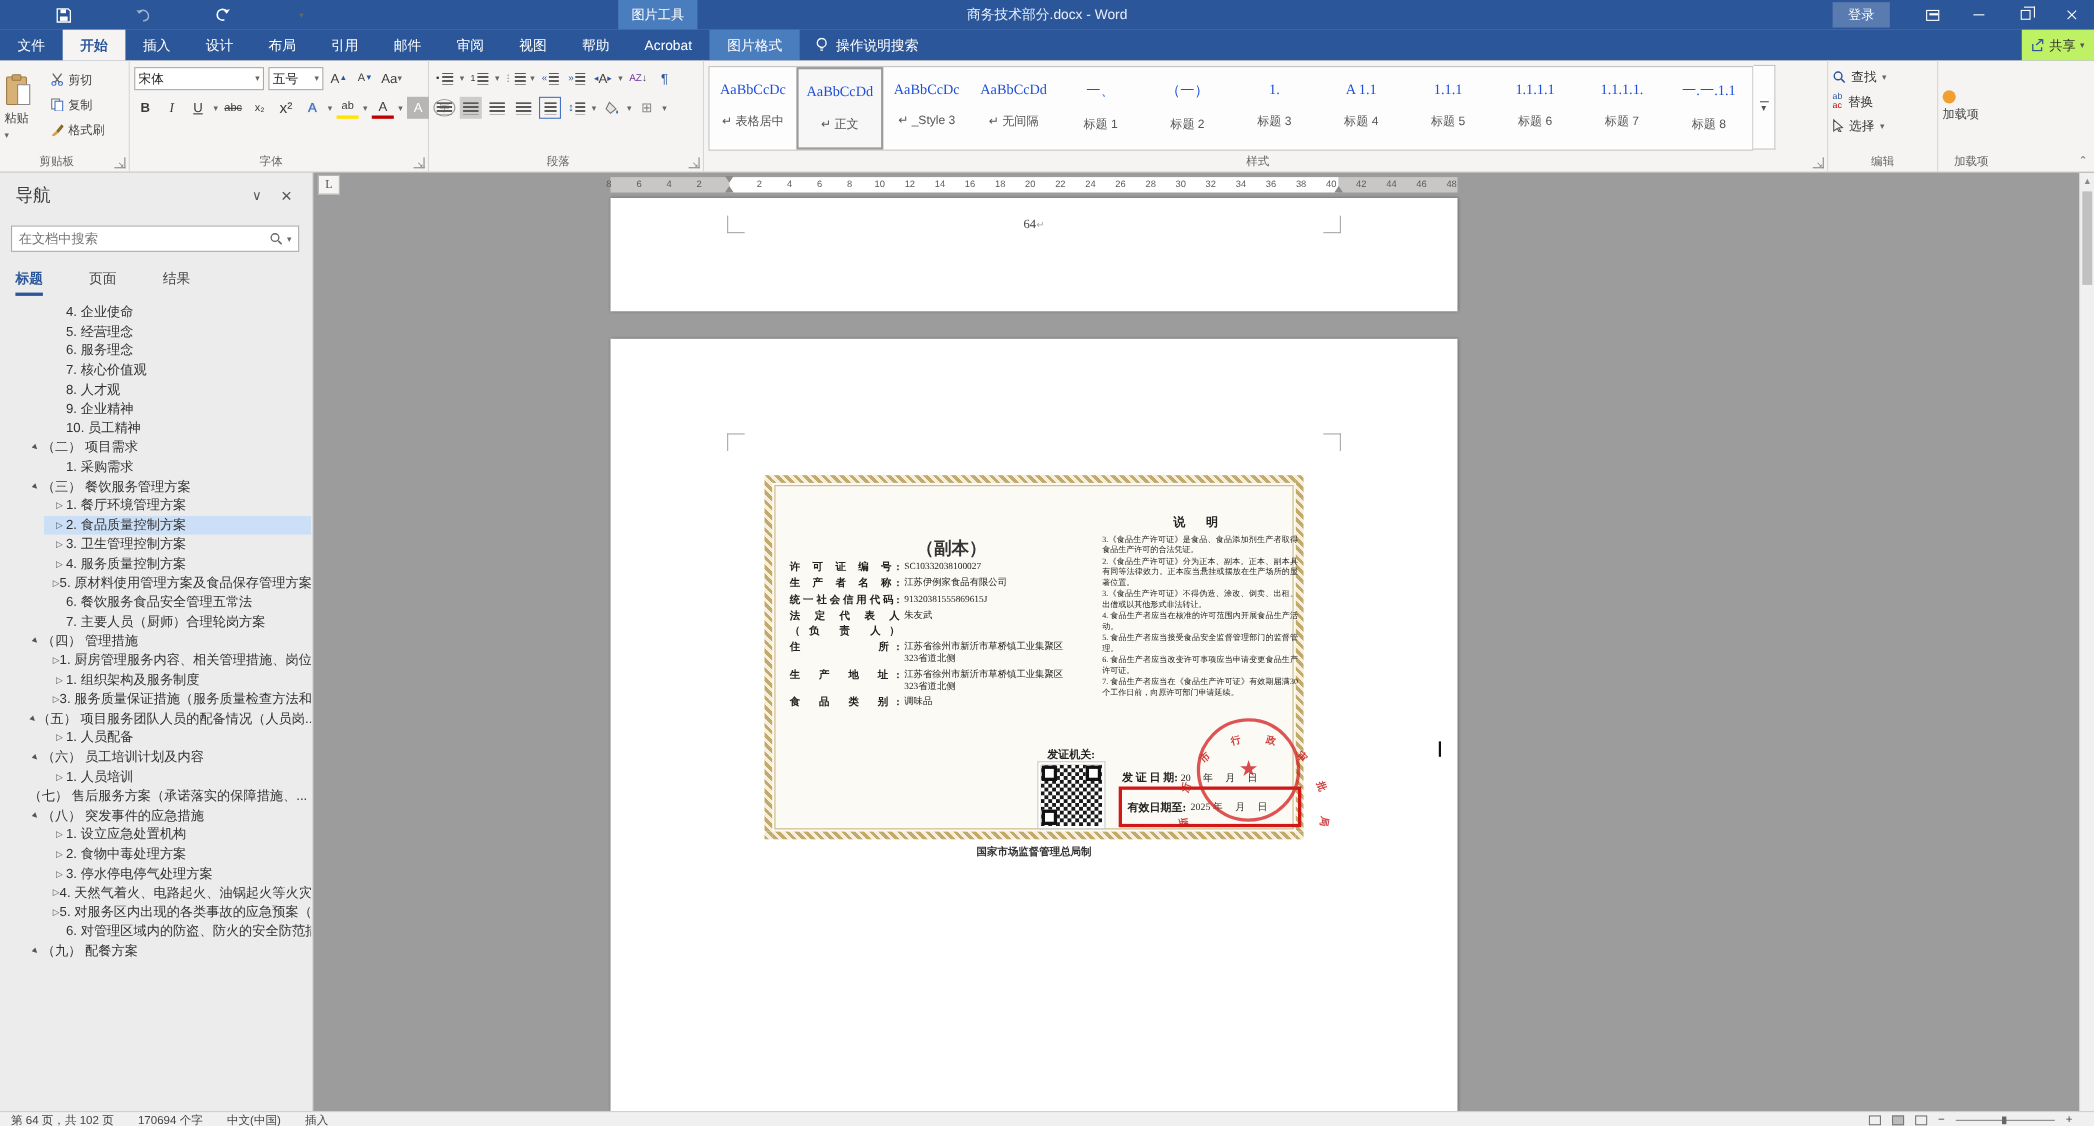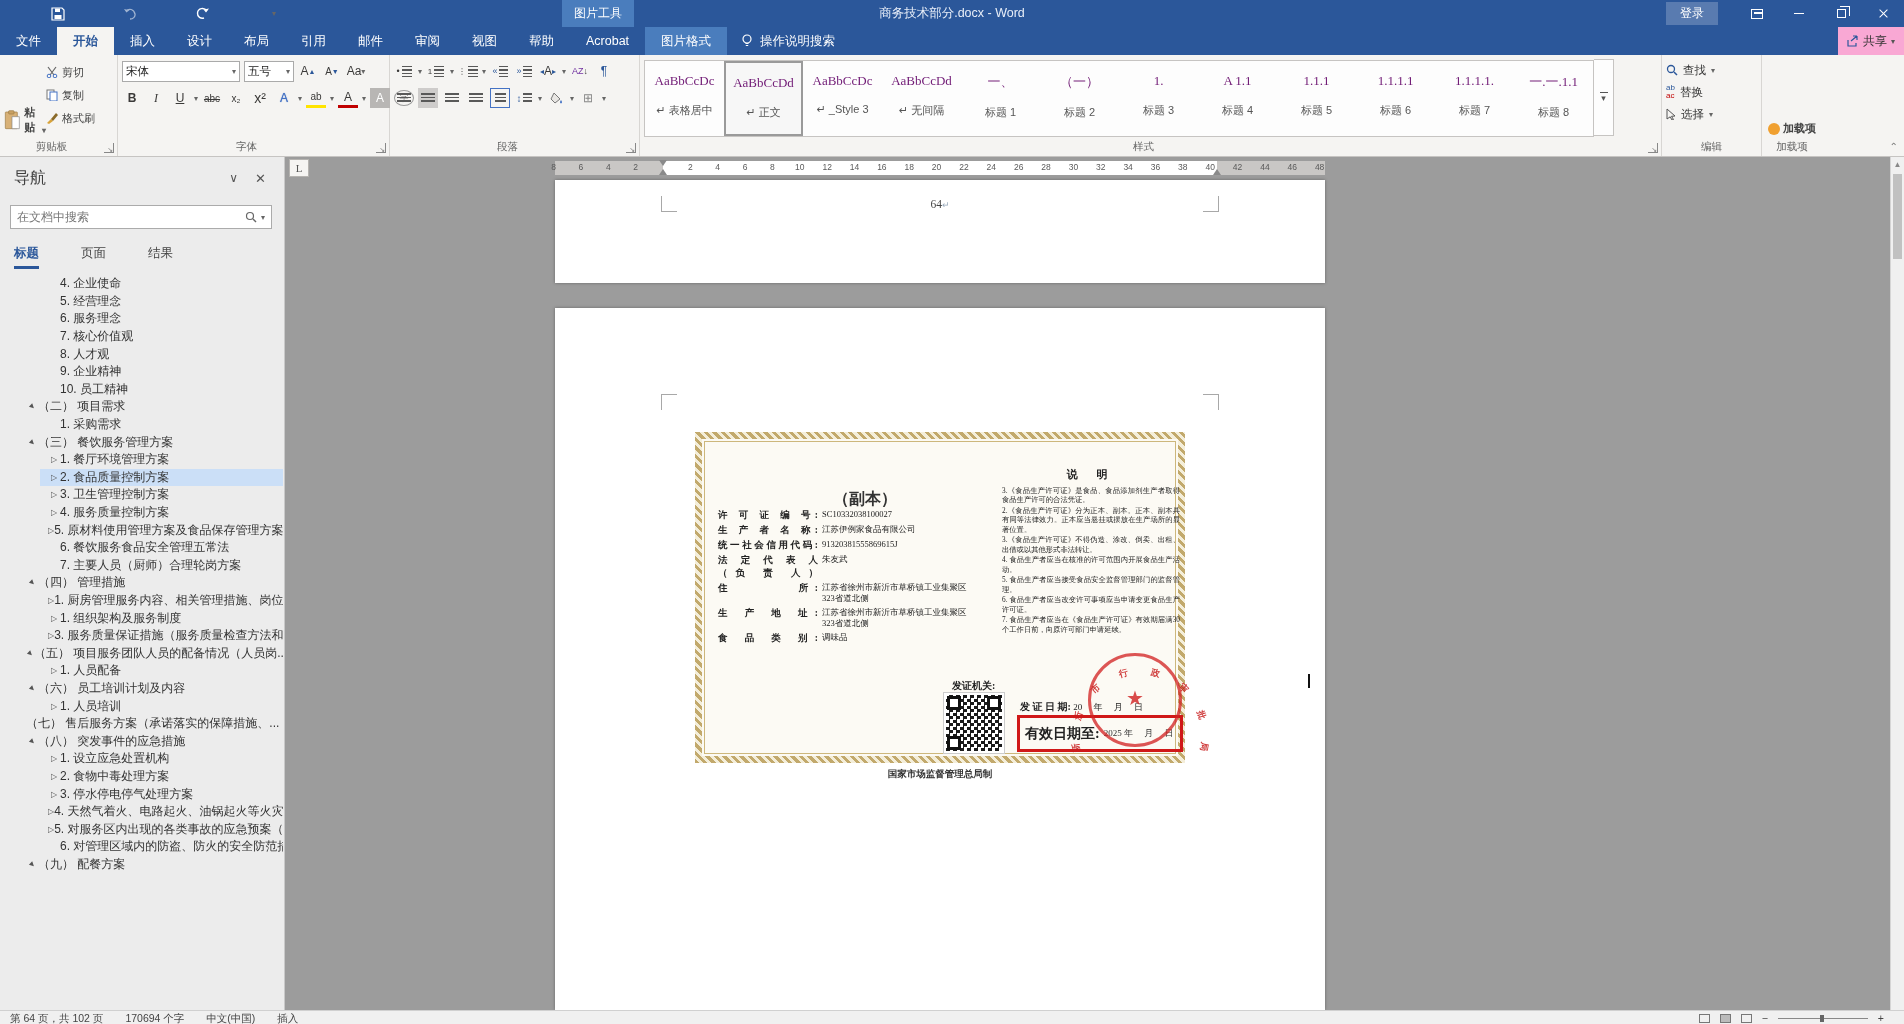--- a/index.html
+++ b/index.html
@@ -25,43 +25,43 @@
   .xwrap i:first-child { transform:rotate(45deg); } .xwrap i:last-child { transform:rotate(-45deg); }
   .ribdisp { width:12px; height:10px; border:1px solid #fff; position:relative; }
   .ribdisp:after { content:""; position:absolute; left:2px; top:2px; width:8px; height:2px; background:#fff; }
   
   .tabrow { position:absolute; left:0; top:27px; width:1904px; height:28px; background:#2b579a; display:flex; }
   .tabs { display:flex; height:28px; }
   .rtab { color:#fff; font-size:12.5px; padding:0 16px; line-height:28px; white-space:nowrap; }
   .rtab.active { background:#f5f4f2; color:#2b579a; font-weight:bold; }
   .rtab.contextual { background:#4a7dbd; }
   .tellme { display:flex; align-items:center; color:#fff; font-size:12.5px; gap:7px; padding-left:14px; }
-  .sharebox { position:absolute; right:0; top:0; width:66px; height:28px; background:#f9a8d4; color:#333;
+  .sharebox { position:absolute; right:0; top:0; width:66px; height:28px; background:#bef264; color:#333;
               font-size:12px; display:flex; align-items:center; justify-content:center; gap:4px; }
   
   .ribbon { position:absolute; left:0; top:55px; width:1904px; height:102px; background:#f5f4f2;
             border-bottom:1px solid #c6c4c2; display:flex; font-size:11px; color:#444; }
   .group { position:relative; height:100%; border-right:1px solid #d8d6d3; padding:4px 4px 20px 4px; }
   .glabel { position:absolute; bottom:2px; left:0; right:14px; text-align:center; font-size:10.5px; color:#666; }
   .launcher { position:absolute; bottom:3px; right:3px; font-size:9px; color:#777; width:10px; height:10px;
               border-right:1px solid #888; border-bottom:1px solid #888; }
   .launcher:after { content:"↘"; position:absolute; right:0px; bottom:-2px; font-size:7px; }
-  .bigbtn { display:flex; flex-direction:row; align-items:flex-end; justify-content:center; width:42px; height:76px; gap:3px;font-weight:bold; }
+  .bigbtn { display:flex; flex-direction:column; align-items:flex-start; justify-content:center; width:42px; height:76px; gap:3px; }
   .smallrow { display:flex; align-items:center; gap:4px; height:22px; white-space:nowrap; }
   .combo { background:#fff; border:1px solid #aaa; height:21px; display:flex; align-items:center;
            padding:0 3px; font-size:11.5px; color:#222; justify-content:space-between; }
   .caret { font-size:8px; color:#666; }
   .btn { display:inline-flex; align-items:center; justify-content:center; min-width:20px; height:20px;
          color:#3b3a39; font-size:12px; }
   .btn.sel { background:#cecccb; }
   .bars { width:14px; height:11px; background:repeating-linear-gradient(to bottom,#595959 0 1.5px,transparent 1.5px 3.5px); }
   
   .gallery { display:flex; border:1px solid #c6c4c2; background:#fdfdfd; height:77px; margin-top:1px; }
   .styleitem { width:79px; padding-top:12px; text-align:center; position:relative; }
-  .styleitem .prev { font-family:"Liberation Serif", serif; font-size:13px; color:#701a75; white-space:nowrap; overflow:hidden; }
+  .styleitem .prev { font-family:"Liberation Serif", serif; font-size:13px; color:#1d4ed8; white-space:nowrap; overflow:hidden; }
   .styleitem .slab { margin-top:14px; font-size:11px; color:#555; white-space:nowrap; overflow:hidden; }
   .styleitem.selected { border:2px solid #9a9a9a; background:#f7f7f7; }
   .morebtn { width:20px; height:77px; border:1px solid #c6c4c2; border-left:none; display:flex; align-items:center;
              justify-content:center; flex-direction:column; color:#555; font-size:9px; background:#fdfdfd; }
   .collapse-rib { position:absolute; right:6px; bottom:4px; color:#777; font-size:10px; }
   
   .edrow { display:flex; align-items:center; gap:5px; height:22px; font-size:11.5px; color:#333; white-space:nowrap; }
   .dot { width:12px; height:12px; border-radius:50%; background:#f0a030; }
   
   .main { position:absolute; left:0; top:157px; width:1904px; height:853px; }
@@ -117,21 +117,21 @@
   .issuer { position:absolute; left:250px; top:240px; font-family:"Liberation Serif", serif; font-weight:bold;
             font-size:10px; color:#222; }
   .qr { position:absolute; left:242px; top:254px; width:60px; height:60px;
         background:repeating-conic-gradient(#1a1a1a 0 25%, #fff 0 50%) 0 0/7px 7px; border:2px solid #fff; outline:1px solid #ccc; }
   .qr i { position:absolute; width:14px; height:14px; border:3px solid #111; background:#fff; }
   .qr i:nth-child(1){ left:1px; top:1px; } .qr i:nth-child(2){ right:1px; top:1px; } .qr i:nth-child(3){ left:1px; bottom:1px; }
   .dateline { position:absolute; left:318px; top:261px; width:162px; font-family:"Liberation Serif", serif;
               font-weight:bold; font-size:10px; color:#222; }
   .validbox { position:absolute; left:315px; top:276px; width:166px; height:37px; border:3px solid #d01818;
               display:flex; align-items:center; padding-left:5px; font-family:"Liberation Serif", serif; }
-  .validbox b { font-size:14px; color:#222; } .validbox span { font-size:9px; color:#333; }
+  .validbox b { font-size:10px; color:#222; } .validbox span { font-size:9px; color:#333; }
   .stamp { position:absolute; left:386px; top:214px; width:94px; height:94px; border-radius:50%;
            border:3px solid rgba(210,35,35,.85); opacity:.9; }
   .stamp .star { position:absolute; left:0; right:0; top:30px; text-align:center; color:rgba(210,35,35,.9); font-size:20px; }
   .stamp .ch { position:absolute; left:44px; top:42px; width:10px; font-size:9px; color:rgba(200,30,30,.95);
                font-weight:bold; transform-origin:center 5px; }
   .cert-footer { position:absolute; left:270px; width:770px; text-align:center; font-family:"Liberation Serif", serif;
                  font-weight:bold; font-size:9.5px; color:#333; }
   .cursorline { position:absolute; width:1.5px; height:14px; background:#111; }
   
   .vscroll { position:absolute; right:0; top:0; width:14px; bottom:0; background:#f0f0f0; border-left:1px solid #d5d5d5; }

